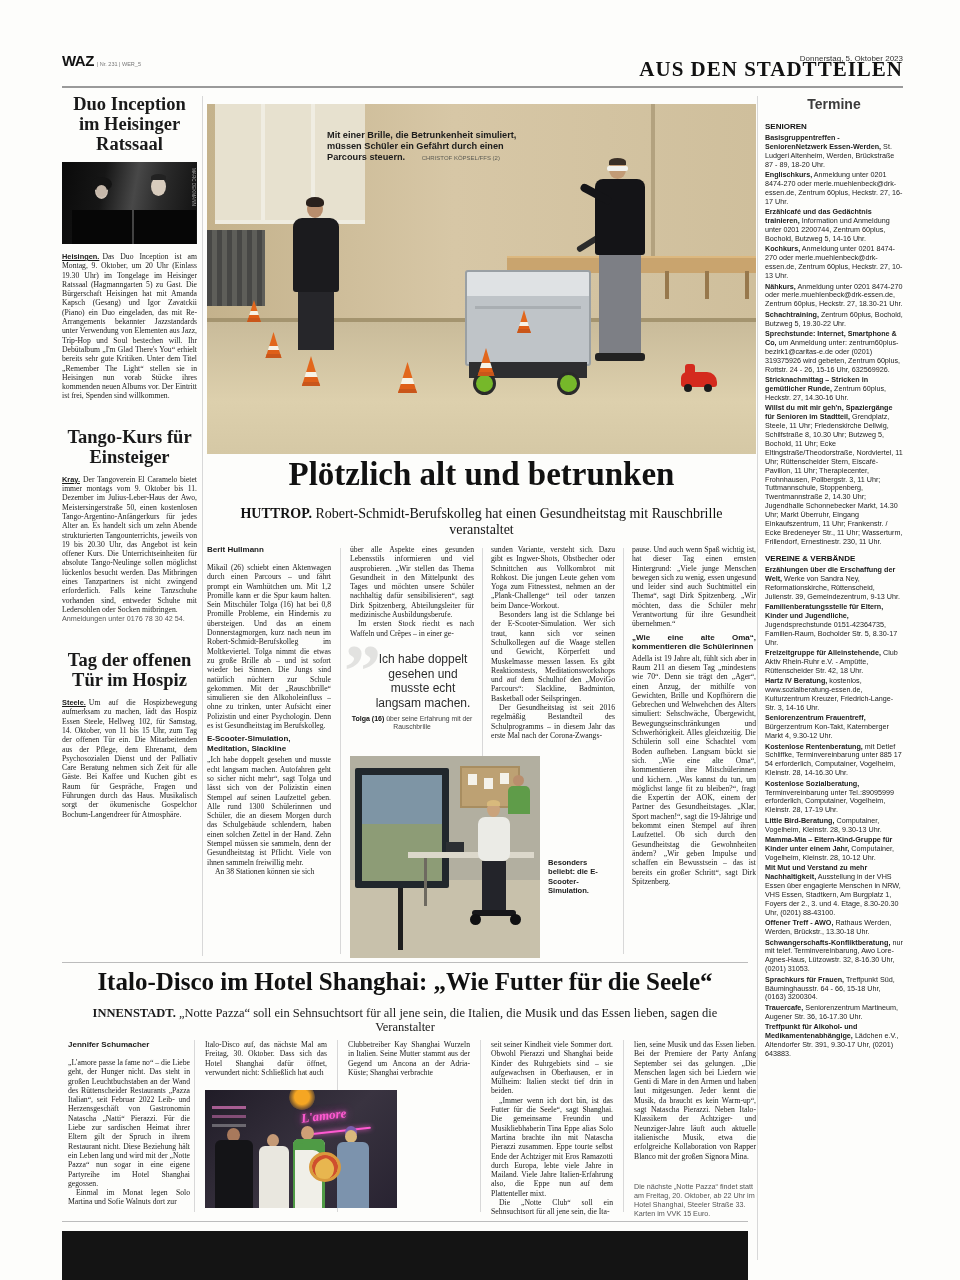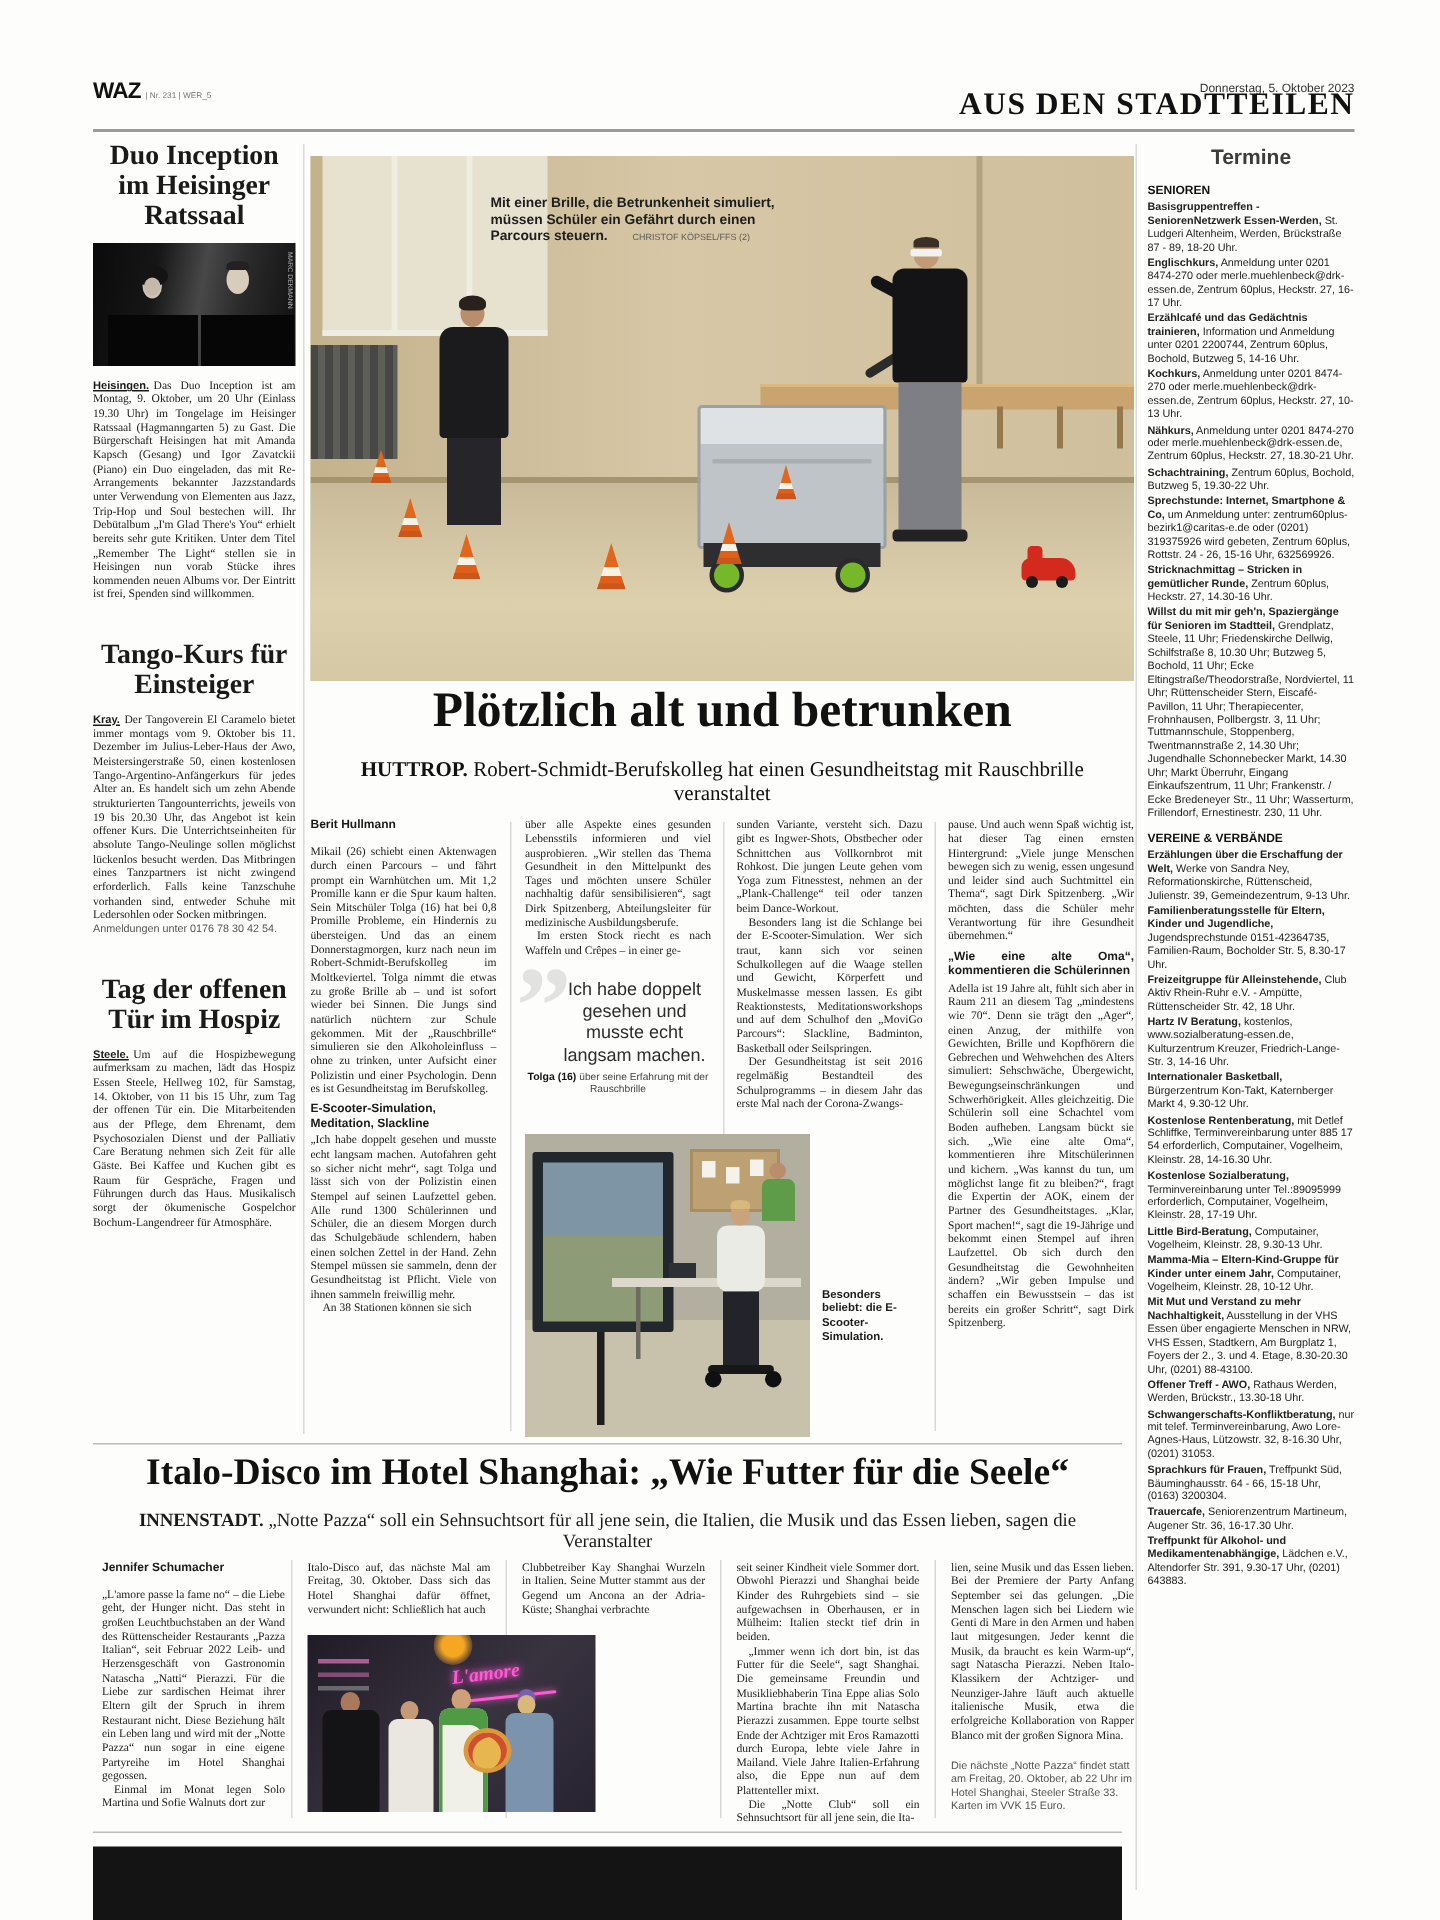--- a/index.html
+++ b/index.html
@@ -344,21 +344,21 @@
 
   <div class="bcol body" style="left:491px;">
     <p>seit seiner Kindheit viele Sommer dort. Obwohl Pierazzi und Shanghai beide Kinder des Ruhrgebiets sind – sie aufgewachsen in Oberhausen, er in Mülheim: Italien steckt tief drin in beiden.</p>
     <p>„Immer wenn ich dort bin, ist das Futter für die Seele“, sagt Shanghai. Die gemeinsame Freundin und Musikliebhaberin Tina Eppe alias Solo Martina brachte ihn mit Natascha Pierazzi zusammen. Eppe tourte selbst Ende der Achtziger mit Eros Ramazotti durch Europa, lebte viele Jahre in Mailand. Viele Jahre Italien-Erfahrung also, die Eppe nun auf dem Plattenteller mixt.</p>
     <p>Die „Notte Club“ soll ein Sehnsuchtsort für all jene sein, die Ita-</p>
   </div>
   <div class="bcol" style="left:634px;">
     <div class="body">
         <p>lien, seine Musik und das Essen lieben. Bei der Premiere der Party Anfang September sei das gelungen. „Die Menschen lagen sich bei Liedern wie Genti di Mare in den Armen und haben laut mitgesungen. Jeder kennt die Musik, da braucht es kein Warm-up“, sagt Natascha Pierazzi. Neben Italo-Klassikern der Achtziger- und Neunziger-Jahre läuft auch aktuelle italienische Musik, etwa die erfolgreiche Kollaboration von Rapper Blanco mit der großen Signora Mina.</p>
       </div>
-    <div class="note" style="margin-top:12px;">Die nächste „Notte Pazza“ findet statt am Freitag, 20. Oktober, ab 22 Uhr im Hotel Shanghai, Steeler Straße 33. Karten im VVK 15 Euro.</div>
+    <div class="note" style="margin-top:22px;">Die nächste „Notte Pazza“ findet statt am Freitag, 20. Oktober, ab 22 Uhr im Hotel Shanghai, Steeler Straße 33. Karten im VVK 15 Euro.</div>
   </div>
 
   <aside class="termine">
     <h3 class="t-title">Termine</h3>
     <div>
       <div class="t-section">SENIOREN</div>
       <div>
 
           <div class="t-item"><b>Basisgruppentreffen - SeniorenNetzwerk Essen-Werden,</b> <span>St. Ludgeri Altenheim, Werden, Brückstraße 87 - 89, 18-20 Uhr.</span></div>
 
@@ -385,21 +385,21 @@
       <div>
 
           <div class="t-item"><b>Erzählungen über die Erschaffung der Welt,</b> <span>Werke von Sandra Ney, Reformationskirche, Rüttenscheid, Julienstr. 39, Gemeindezentrum, 9-13 Uhr.</span></div>
 
           <div class="t-item"><b>Familienberatungsstelle für Eltern, Kinder und Jugendliche,</b> <span>Jugendsprechstunde 0151-42364735, Familien-Raum, Bocholder Str. 5, 8.30-17 Uhr.</span></div>
 
           <div class="t-item"><b>Freizeitgruppe für Alleinstehende,</b> <span>Club Aktiv Rhein-Ruhr e.V. - Ampütte, Rüttenscheider Str. 42, 18 Uhr.</span></div>
 
           <div class="t-item"><b>Hartz IV Beratung,</b> <span>kostenlos, www.sozialberatung-essen.de, Kulturzentrum Kreuzer, Friedrich-Lange-Str. 3, 14-16 Uhr.</span></div>
 
-          <div class="t-item"><b>Internationaler Basketball,</b> <span>Bürgerzentrum Kon-Takt, Katernberger Markt 4, 9.30-12 Uhr.</span></div>
+          <div class="t-item"><b>Seniorenzentrum Frauentreff,</b> <span>Bürgerzentrum Kon-Takt, Katernberger Markt 4, 9.30-12 Uhr.</span></div>
 
           <div class="t-item"><b>Kostenlose Rentenberatung,</b> <span>mit Detlef Schliffke, Terminvereinbarung unter 885 17 54 erforderlich, Computainer, Vogelheim, Kleinstr. 28, 14-16.30 Uhr.</span></div>
 
           <div class="t-item"><b>Kostenlose Sozialberatung,</b> <span>Terminvereinbarung unter Tel.:89095999 erforderlich, Computainer, Vogelheim, Kleinstr. 28, 17-19 Uhr.</span></div>
 
           <div class="t-item"><b>Little Bird-Beratung,</b> <span>Computainer, Vogelheim, Kleinstr. 28, 9.30-13 Uhr.</span></div>
 
           <div class="t-item"><b>Mamma-Mia – Eltern-Kind-Gruppe für Kinder unter einem Jahr,</b> <span>Computainer, Vogelheim, Kleinstr. 28, 10-12 Uhr.</span></div>
 
           <div class="t-item"><b>Mit Mut und Verstand zu mehr Nachhaltigkeit,</b> <span>Ausstellung in der VHS Essen über engagierte Menschen in NRW, VHS Essen, Stadtkern, Am Burgplatz 1, Foyers der 2., 3. und 4. Etage, 8.30-20.30 Uhr, (0201) 88-43100.</span></div>

